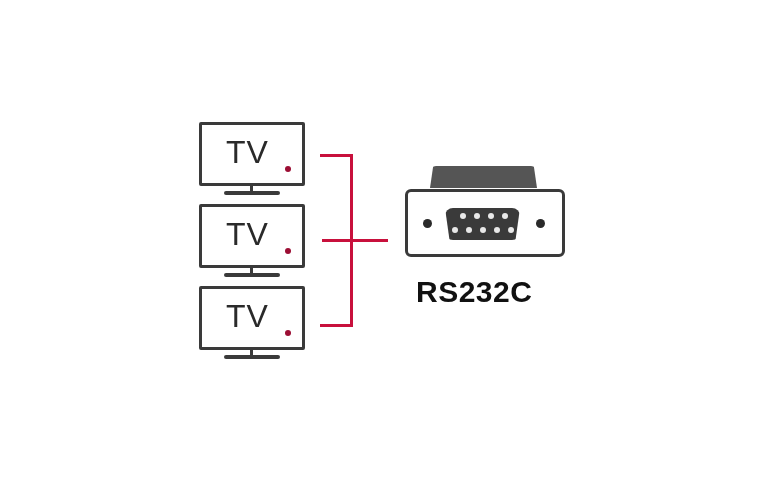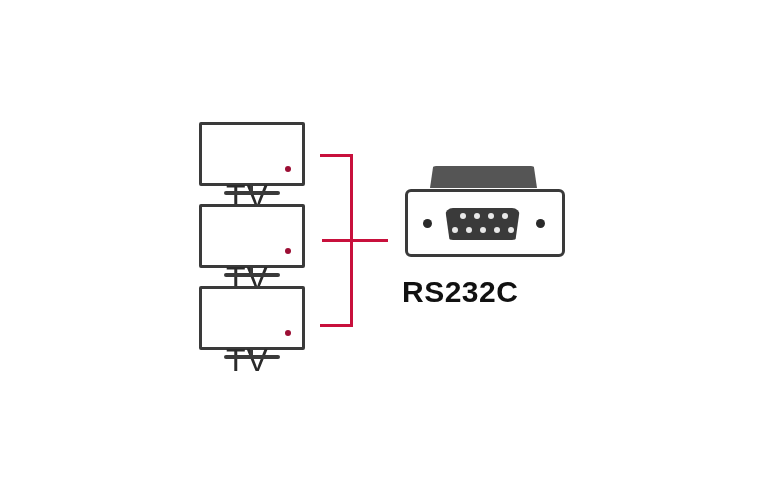--- a/index.html
+++ b/index.html
@@ -7,21 +7,21 @@
     width: 768px; height: 480px; background: #ffffff; position: relative; overflow: hidden;
     font-family: "Liberation Sans", sans-serif;
   }
   .tv { position: absolute; left: 199px; width: 106px; }
   .tv-frame {
     position: absolute; left: 0; top: 0; width: 100px; height: 58px;
     border: 3px solid #3a3a3a; border-radius: 2px; background: #fff;
   }
   .tv-label {
     position: absolute; left: 27px; top: 14px; font-size: 32px; line-height: 32px;
-    color: #2a2a2a; letter-spacing: 1px; margin-top: 44px;
+    color: #2a2a2a; letter-spacing: 1px;
   }
   .tv-dot {
     position: absolute; left: 86px; top: 44px; width: 6px; height: 6px; border-radius: 50%;
   }
   .tv-neck { position: absolute; left: 51px; top: 64px; width: 3px; height: 6px; background: #3a3a3a; }
   .tv-base { position: absolute; left: 25px; top: 69px; width: 56px; height: 4px; background: #3a3a3a; border-radius: 2px; }
 
   .bracket-seg { position: absolute; }
 
   .conn-hood {
@@ -34,21 +34,21 @@
     border: 3px solid #3a3a3a; border-radius: 6px; background: #fff;
   }
   .conn-screw { position: absolute; width: 9px; height: 9px; border-radius: 50%; background: #2a2a2a; }
   .conn-port {
     position: absolute; left: 445px; top: 208px; width: 75px; height: 32px;
     background: #3a3a3a; border-radius: 8px;
     clip-path: polygon(0 0, 100% 0, 94% 100%, 6% 100%);
   }
   .pin { position: absolute; width: 6px; height: 6px; border-radius: 50%; background: #e8e8e8; }
   .conn-label {
-    position: absolute; left: 402px; top: 276px; font-size: 30px; font-weight: bold;
+    position: absolute; left: 416px; top: 276px; font-size: 30px; font-weight: bold;
     color: #111; line-height: 32px; letter-spacing: 0.5px;
   }
 </style>
 </head>
 <body>
 
 <div id="diagram">
 
   <div class="tv" style="top:122px;">
     <div class="tv-frame"></div>

